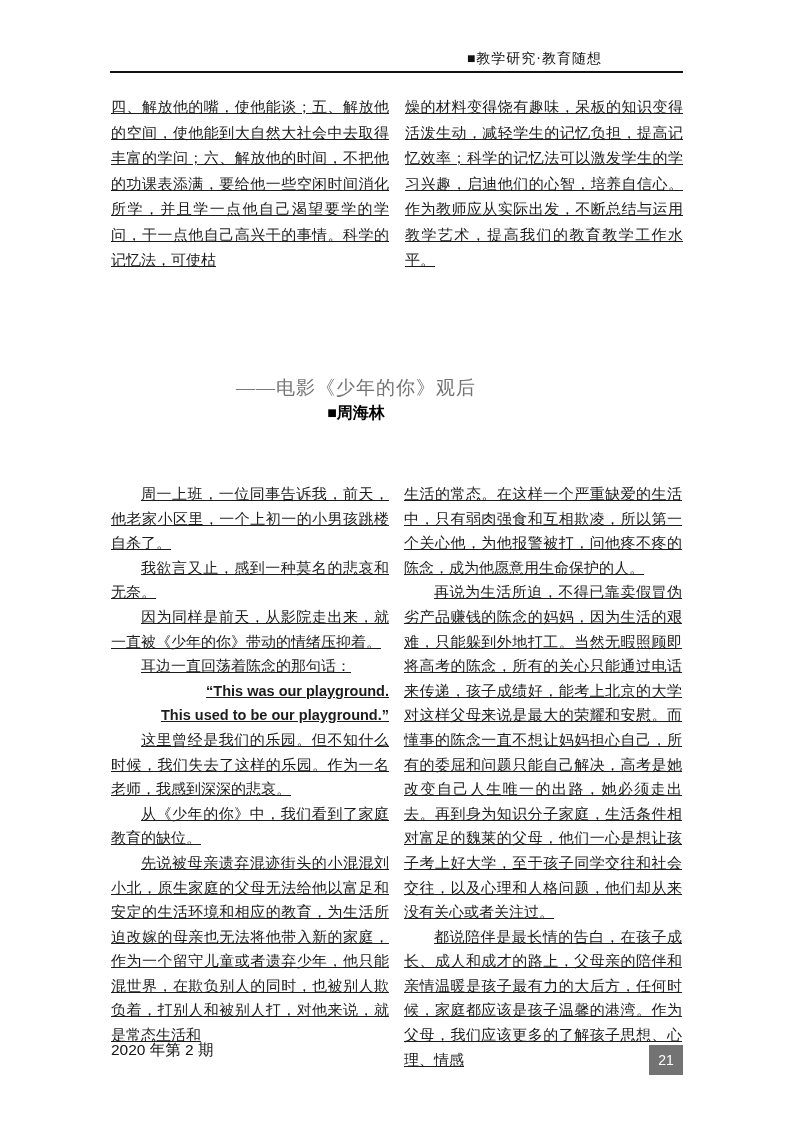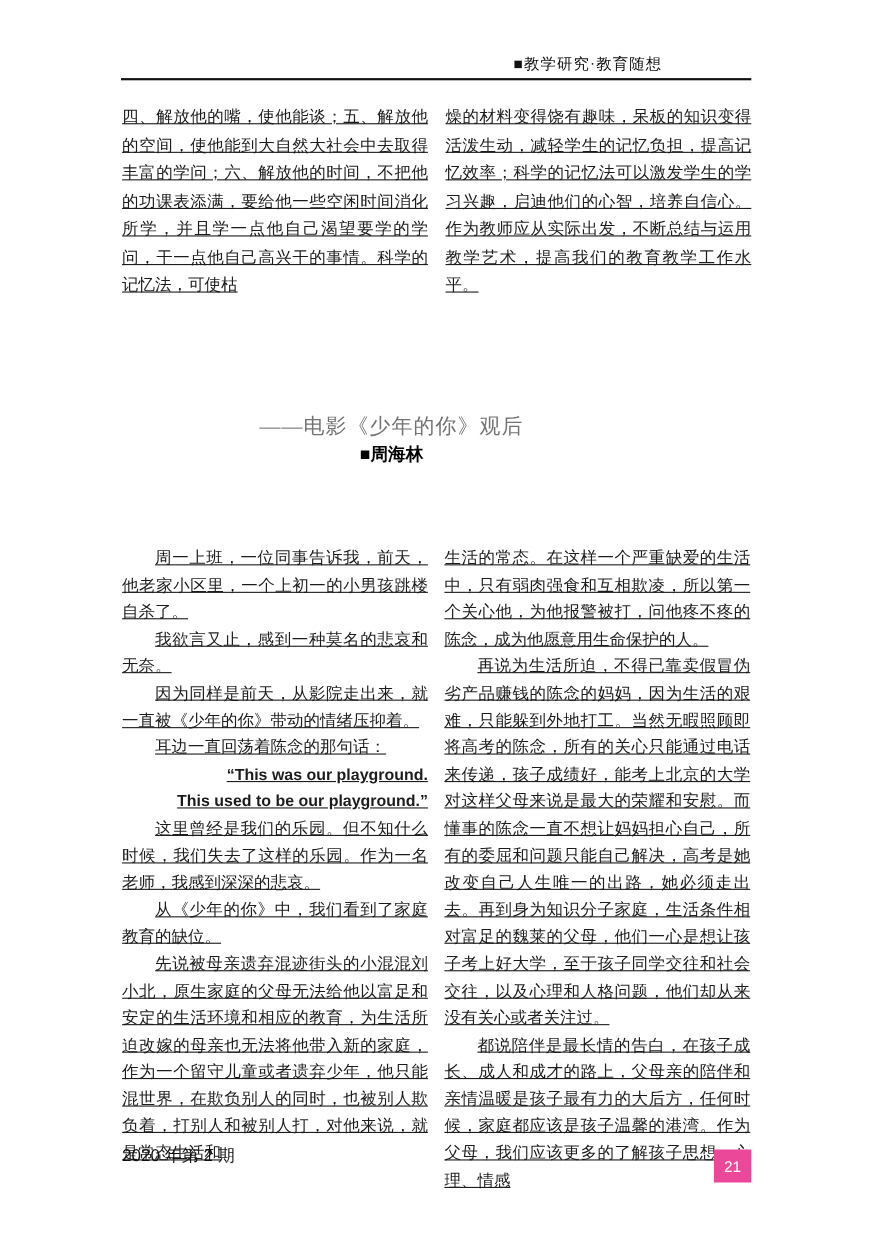--- a/index.html
+++ b/index.html
@@ -40,21 +40,21 @@
   }
   .col {
     width: 278px;
     text-align: justify;
   }
   .top-section { top: 95px; }
   .top-section .col {
     font-size: 15px;
     line-height: 25.5px;
   }
-  .body-section { top: 496px; gap: 15px; }
+  .body-section { top: 482px; gap: 15px; }
   .body-section .col {
     font-size: 15px;
     line-height: 24.6px;
   }
   .para { margin: 0; text-decoration: underline; }
   .para.indent { text-indent: 2em; }
   .para.en {
     font-family: "Liberation Sans", "DejaVu Sans", sans-serif;
     font-weight: 600;
     font-size: 14.5px;
@@ -101,21 +101,21 @@
     gap: 12px;
   }
   .issue-label {
     font-family: "Liberation Sans", "DejaVu Sans", sans-serif;
     font-size: 15.5px;
     color: #111;
   }
   .page-number-box {
     width: 34px;
     height: 30px;
-    background: #ec4899;
+    background: #737373;
     display: flex;
     align-items: center;
     justify-content: center;
     margin-top: 19px;
   }
   .page-number {
     font-family: "Liberation Sans", "DejaVu Sans", sans-serif;
     font-size: 14px;
     color: #ffffff;
   }

